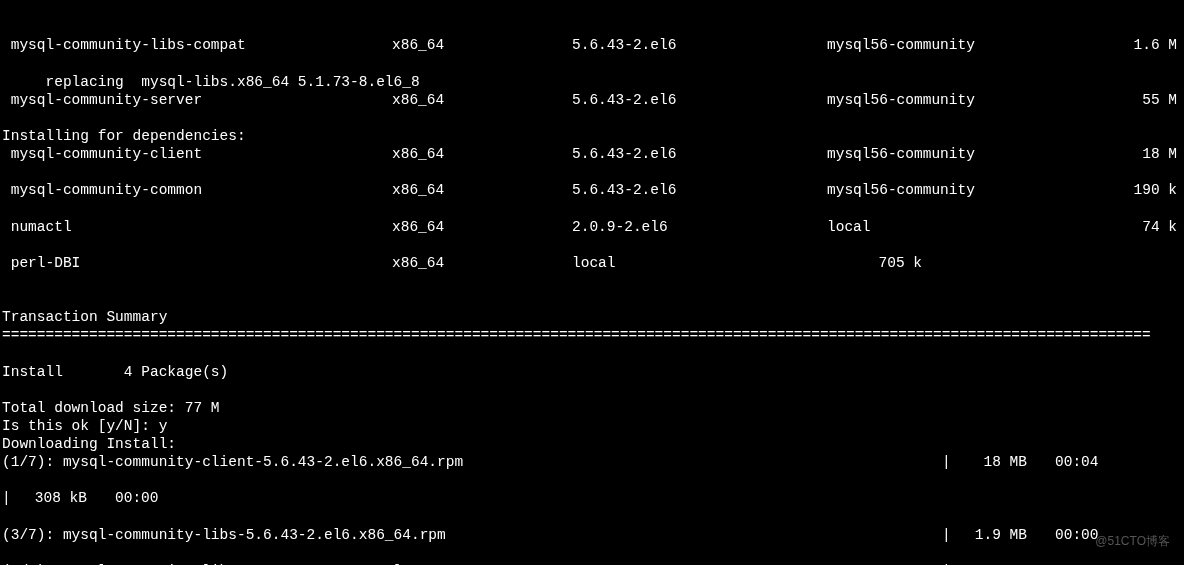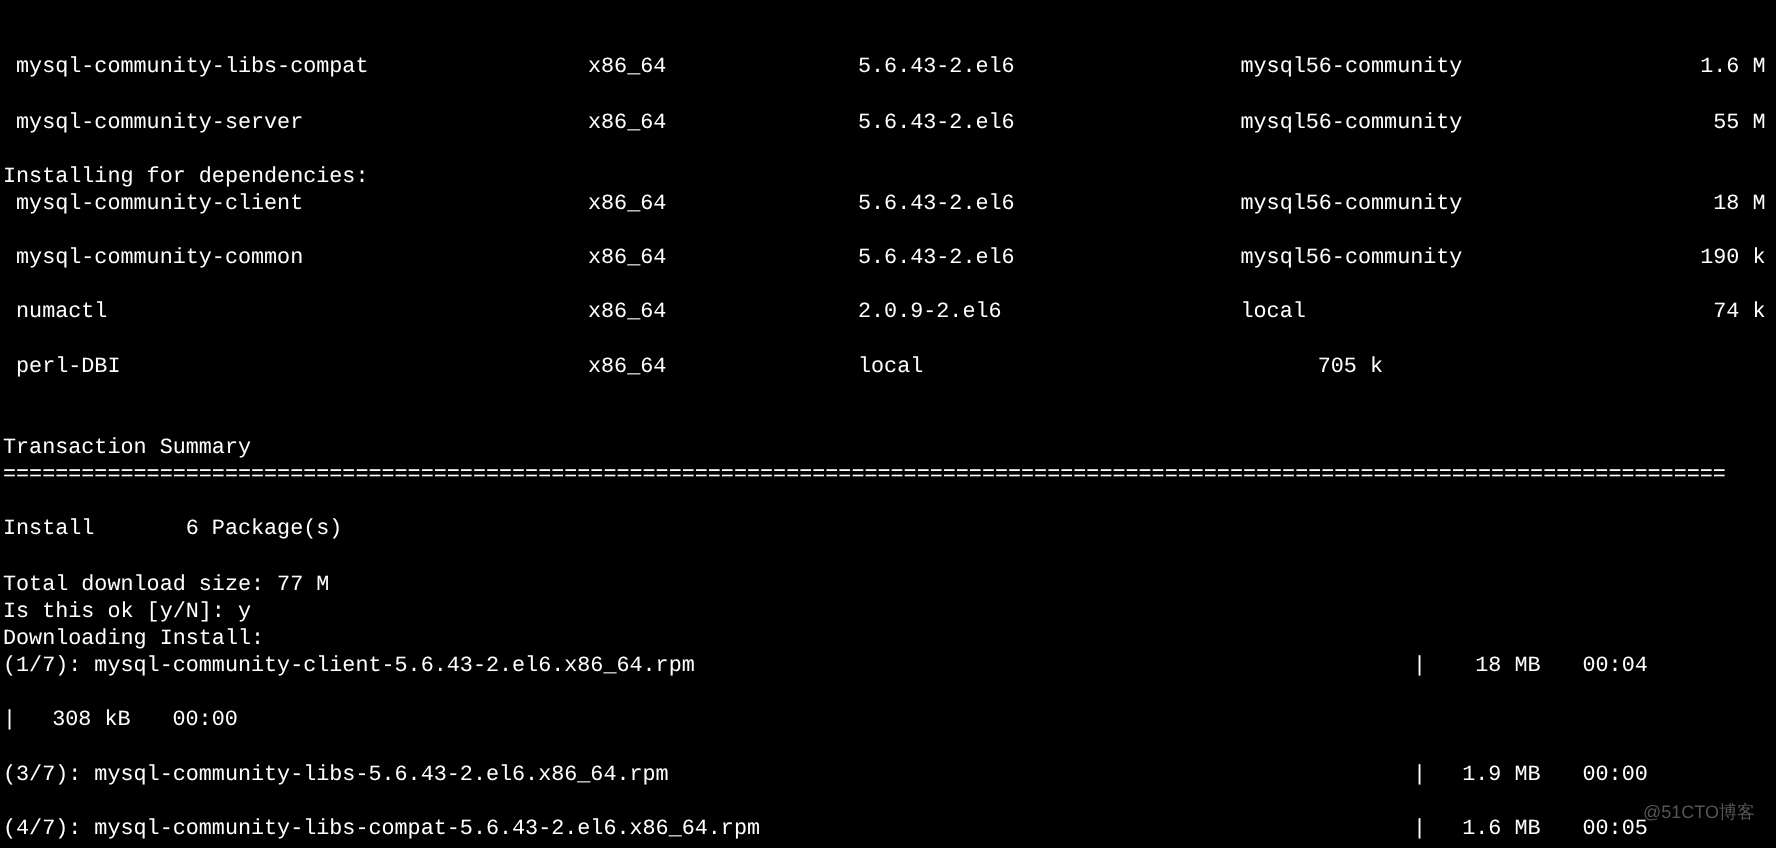--- a/index.html
+++ b/index.html
@@ -34,30 +34,31 @@
     bottom: 16px;
     color: #555;
     font-size: 12px;
     font-family: sans-serif;
   }
 </style>
 </head>
 <body>
 <div class="term">
 <span class="row"><span class="pkg-name"> mysql-community-libs-compat</span><span class="pkg-arch">x86_64</span><span class="pkg-ver">5.6.43-2.el6</span><span class="pkg-repo">mysql56-community</span><span class="pkg-size">1.6 M</span></span>
+<span>     replacing  mysql-libs.x86_64 5.1.73-8.el6_8</span>
 <span class="row"><span class="pkg-name"> mysql-community-server</span><span class="pkg-arch">x86_64</span><span class="pkg-ver">5.6.43-2.el6</span><span class="pkg-repo">mysql56-community</span><span class="pkg-size">55 M</span></span>
 <span>Installing for dependencies:</span>
 <span class="row"><span class="pkg-name"> mysql-community-client</span><span class="pkg-arch">x86_64</span><span class="pkg-ver">5.6.43-2.el6</span><span class="pkg-repo">mysql56-community</span><span class="pkg-size">18 M</span></span>
 <span class="row"><span class="pkg-name"> mysql-community-common</span><span class="pkg-arch">x86_64</span><span class="pkg-ver">5.6.43-2.el6</span><span class="pkg-repo">mysql56-community</span><span class="pkg-size">190 k</span></span>
 <span class="row"><span class="pkg-name"> numactl</span><span class="pkg-arch">x86_64</span><span class="pkg-ver">2.0.9-2.el6</span><span class="pkg-repo">local</span><span class="pkg-size">74 k</span></span>
 <span class="row"><span class="pkg-name"> perl-DBI</span><span class="pkg-arch">x86_64</span><span class="pkg-repo">local</span><span class="pkg-size">705 k</span></span>
 
 <span>Transaction Summary</span>
 <span class="rule">====================================================================================================================================</span>
-<span>Install       6 Package(s)</span>
+<span>Install       4 Package(s)</span>
 
 <span>Total download size: 77 M</span>
 <span><span>Is this ok [y/N]: </span><span>y</span></span>
 <span>Downloading Install:</span>
 <span class="row"><span class="dl-name">(1/7): mysql-community-client-5.6.43-2.el6.x86_64.rpm</span><span class="dl-bar">|</span><span class="dl-size"> 18 MB</span><span class="dl-time">00:04     </span></span>
 <span class="row"><span class="dl-bar">|</span><span class="dl-size">308 kB</span><span class="dl-time">00:00     </span></span>
 <span class="row"><span class="dl-name">(3/7): mysql-community-libs-5.6.43-2.el6.x86_64.rpm</span><span class="dl-bar">|</span><span class="dl-size">1.9 MB</span><span class="dl-time">00:00     </span></span>
 <span class="row"><span class="dl-name">(4/7): mysql-community-libs-compat-5.6.43-2.el6.x86_64.rpm</span><span class="dl-bar">|</span><span class="dl-size">1.6 MB</span><span class="dl-time">00:05     </span></span>
 
 

